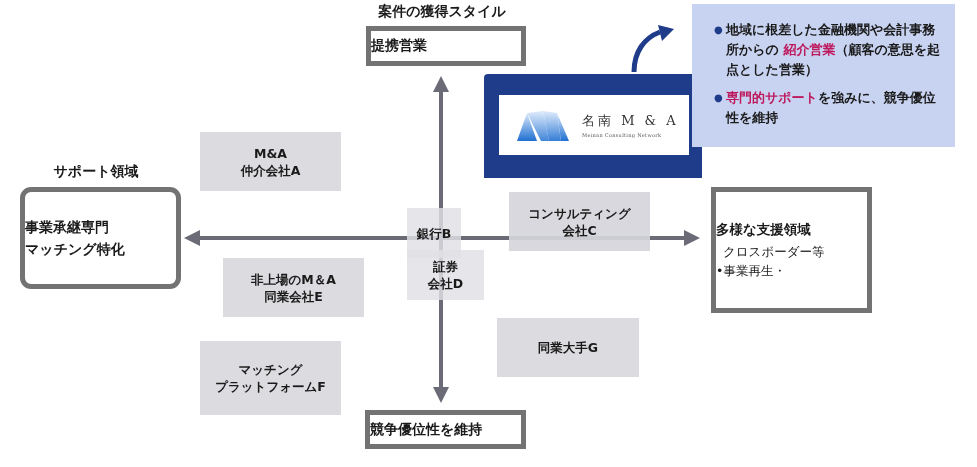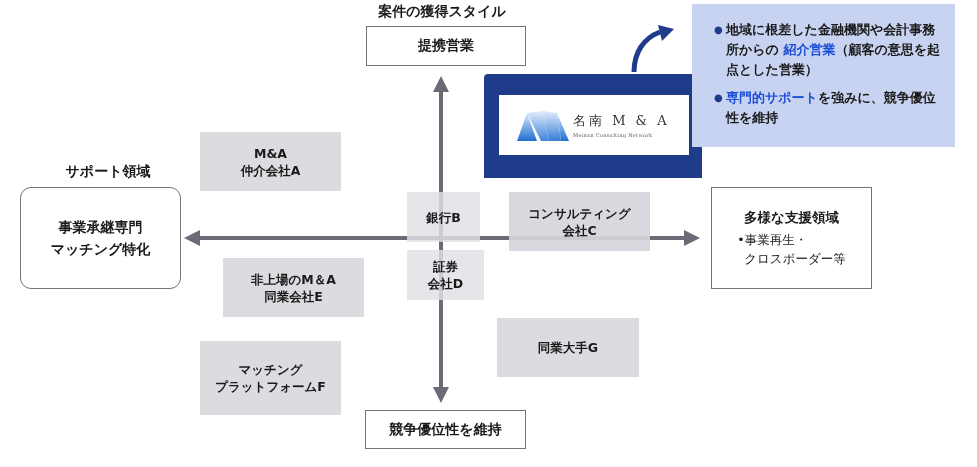--- a/index.html
+++ b/index.html
@@ -1,31 +1,31 @@
 <!DOCTYPE html>
 <html><head>
   <meta charset="utf-8">
   <style>
     * { box-sizing: border-box; margin: 0; padding: 0; }
     html, body { width: 977px; height: 467px; background: #ffffff; overflow: hidden; }
     body { position: relative; font-family: "DejaVu Sans", "Liberation Sans", sans-serif; color: #1a1a1a; }
     .abs { position: absolute; }
     .label { font-weight: bold; font-size: 14px; text-align: center; white-space: nowrap; }
-    .box-white { background: #ffffff; border: 1px solid #737373; display: flex; align-items: center; justify-content: center; flex-direction: column; text-align: center; }
+    .box-white { background: #ffffff; border: 5px solid #737373; display: flex; align-items: flex-start; justify-content: center; flex-direction: column; text-align: center; }
     .box-gray { background: #dcdce0; display: flex; align-items: center; justify-content: center; flex-direction: column; text-align: center; font-weight: bold; font-size: 12.5px; line-height: 17px; }
     .box-gray-light { background: rgba(225,225,229,0.82); display: flex; align-items: center; justify-content: center; flex-direction: column; text-align: center; font-weight: bold; font-size: 12.5px; line-height: 17px; }
     .axis-h { background: #6b6b78; height: 4px; }
     .axis-v { background: #6b6b78; width: 4px; }
     .bold { font-weight: bold; }
     .logo-frame { background: #1f3c8a; border-radius: 4px 8px 0 0; }
     .logo-inner { background: #ffffff; display: flex; align-items: center; }
     .callout { background: #c8d3f1; padding: 16px 14px 0 22px; }
     .callout-item { display: flex; font-size: 13px; font-weight: bold; line-height: 20px; margin-bottom: 8px; }
     .callout-bullet { color: #1f3c8a; width: 12px; flex: none; font-size: 10px; }
-    .hl { color: #1d4ed8; }
+    .hl { color: #be185d; }
     .list { font-size: 12.5px; line-height: 19px; text-align: left; }
   </style>
 </head>
 <body>
 
 <div class="abs axis-h" style="left:198px; top:236px; width:486px;"></div>
 <svg class="abs" style="left:184px; top:228px;" width="18" height="20">
     <polygon points="0,10 16,2 16,18" fill="#6b6b78"></polygon>
   </svg>
 <svg class="abs" style="left:682px; top:228px;" width="18" height="20">
@@ -41,39 +41,39 @@
   </svg>
 
 <div class="abs label" style="left:362px; top:3px; width:160px; font-size:14px;">案件の獲得スタイル</div>
 <div class="abs box-white bold" style="left:366px; top:26px; width:160px; height:40px; font-size:14px;">
   <span>提携営業</span>
 </div>
 <div class="abs box-white bold" style="left:365px; top:410px; width:161px; height:39px; font-size:14px;">
   <span>競争優位性を維持</span>
 </div>
 
-<div class="abs label" style="left:28px; top:163px; width:160px;">サポート領域</div>
+<div class="abs label" style="left:16px; top:163px; width:160px;">サポート領域</div>
 <div class="abs box-white bold" style="left:20px; top:187px; width:161px; height:102px; font-size:14px; line-height:22px;border-radius:11px;">
   <span>事業承継専門</span>
   <span>マッチング特化</span>
 </div>
-<div class="abs box-white" style="left:711px; top:187px; width:161px; height:102px;">
+<div class="abs box-white" style="left:711px; top:187px; width:161px; height:126px;">
   <div class="bold" style="font-size:13.5px; margin-bottom:3px;">多様な支援領域</div>
   <div class="list">
+    <div style="padding-left:7px;"><span>クロスボーダー等</span></div>
     <div>•<span>事業再生・</span></div>
-    <div style="padding-left:7px;"><span>クロスボーダー等</span></div>
   </div>
 </div>
 
 <div class="abs box-gray" style="left:200px; top:132px; width:141px; height:59px;">
   <span>M&amp;A</span>
   <span>仲介会社A</span>
 </div>
 
-<div class="abs box-gray-light" style="left:407px; top:192px; width:73px; height:50px;">
+<div class="abs box-gray-light" style="left:407px; top:208px; width:54px; height:50px;">
   <span>銀行B</span>
 </div>
 
 <div class="abs box-gray" style="left:509px; top:192px; width:141px; height:59px; background:rgba(213,213,219,0.92);">
   <span>コンサルティング</span>
   <span>会社C</span>
 </div>
 
 <div class="abs box-gray-light" style="left:407px; top:250px; width:77px; height:50px;">
   <span>証券</span>
@@ -101,21 +101,21 @@
       <linearGradient id="lg" x1="0" y1="0" x2="0" y2="1">
         <stop offset="0" stop-color="#dbe9fb"></stop>
         <stop offset="1" stop-color="#1f6fd1"></stop>
       </linearGradient>
     </defs>
     <polygon points="4,36 14,8 24,36" fill="url(#lg)"></polygon>
     <polygon points="14,8 28,36 36,36 30,6" fill="url(#lg)" opacity="0.85"></polygon>
     <polygon points="30,6 36,36 48,36 44,8" fill="url(#lg)" opacity="0.9"></polygon>
     <polygon points="44,8 48,36 56,36" fill="url(#lg)"></polygon>
   </svg>
-  <div style="margin-left:0;">
+  <div style="margin-left:9px;">
     <div style="font-family:'DejaVu Serif', serif; font-size:13px; letter-spacing:3px; color:#333;">名南 M &amp; A</div>
     <div style="font-family:'DejaVu Serif', serif; font-size:5px; color:#555; margin-top:2px; letter-spacing:0.3px;">Meinan Consulting Network</div>
   </div>
 </div>
 
 <svg class="abs" style="left:630px; top:24px;" width="48" height="50" viewBox="0 0 48 50">
   <path d="M4,48 C4,28 14,14 30,8" stroke="#1f3c8a" stroke-width="5" fill="none"></path>
   <polygon points="28,1 44,5 32,17" fill="#1f3c8a"></polygon>
 </svg>
 

